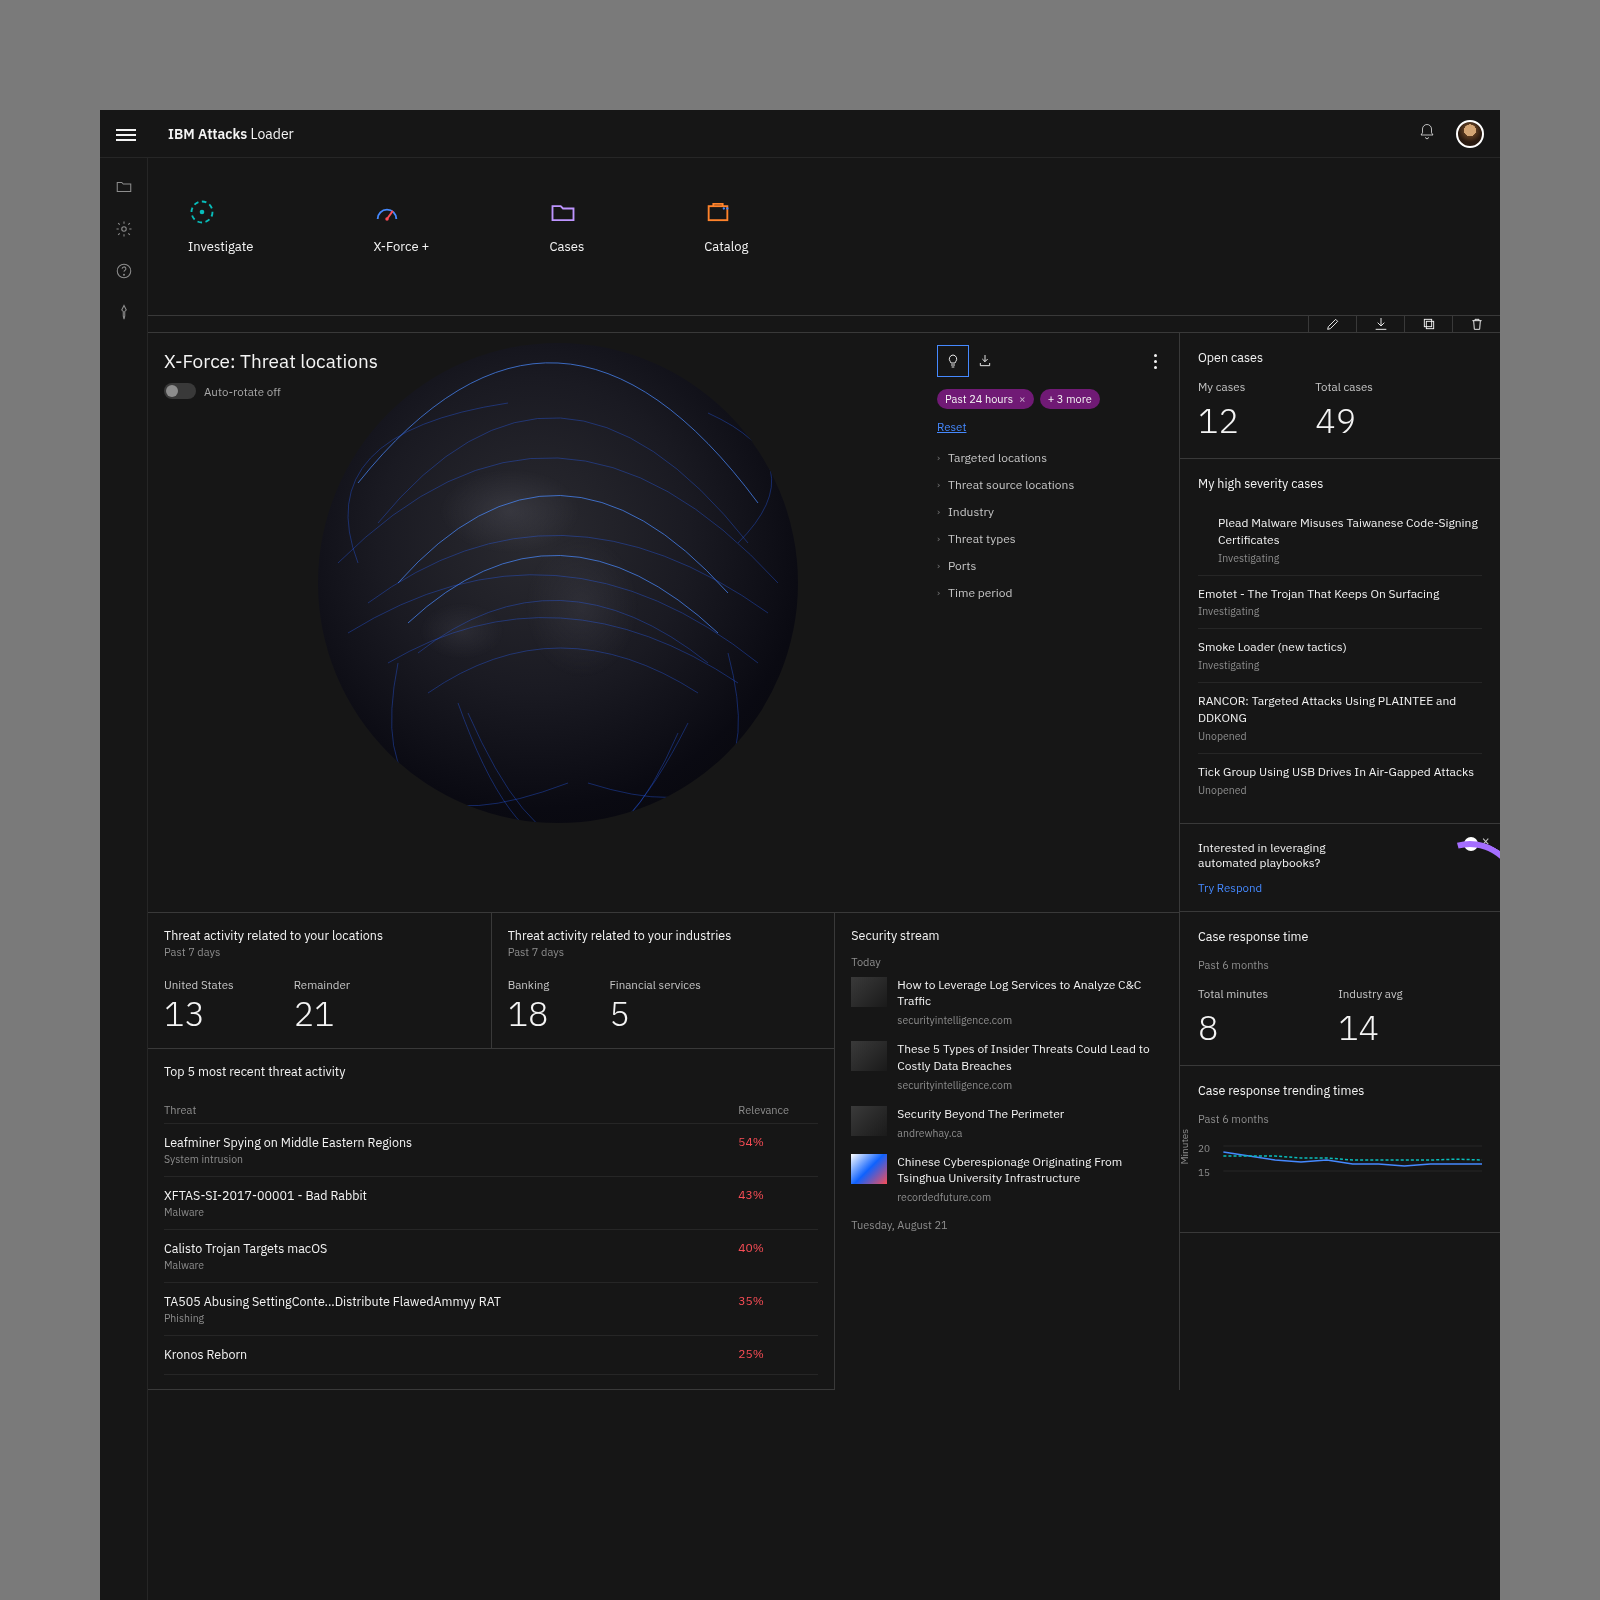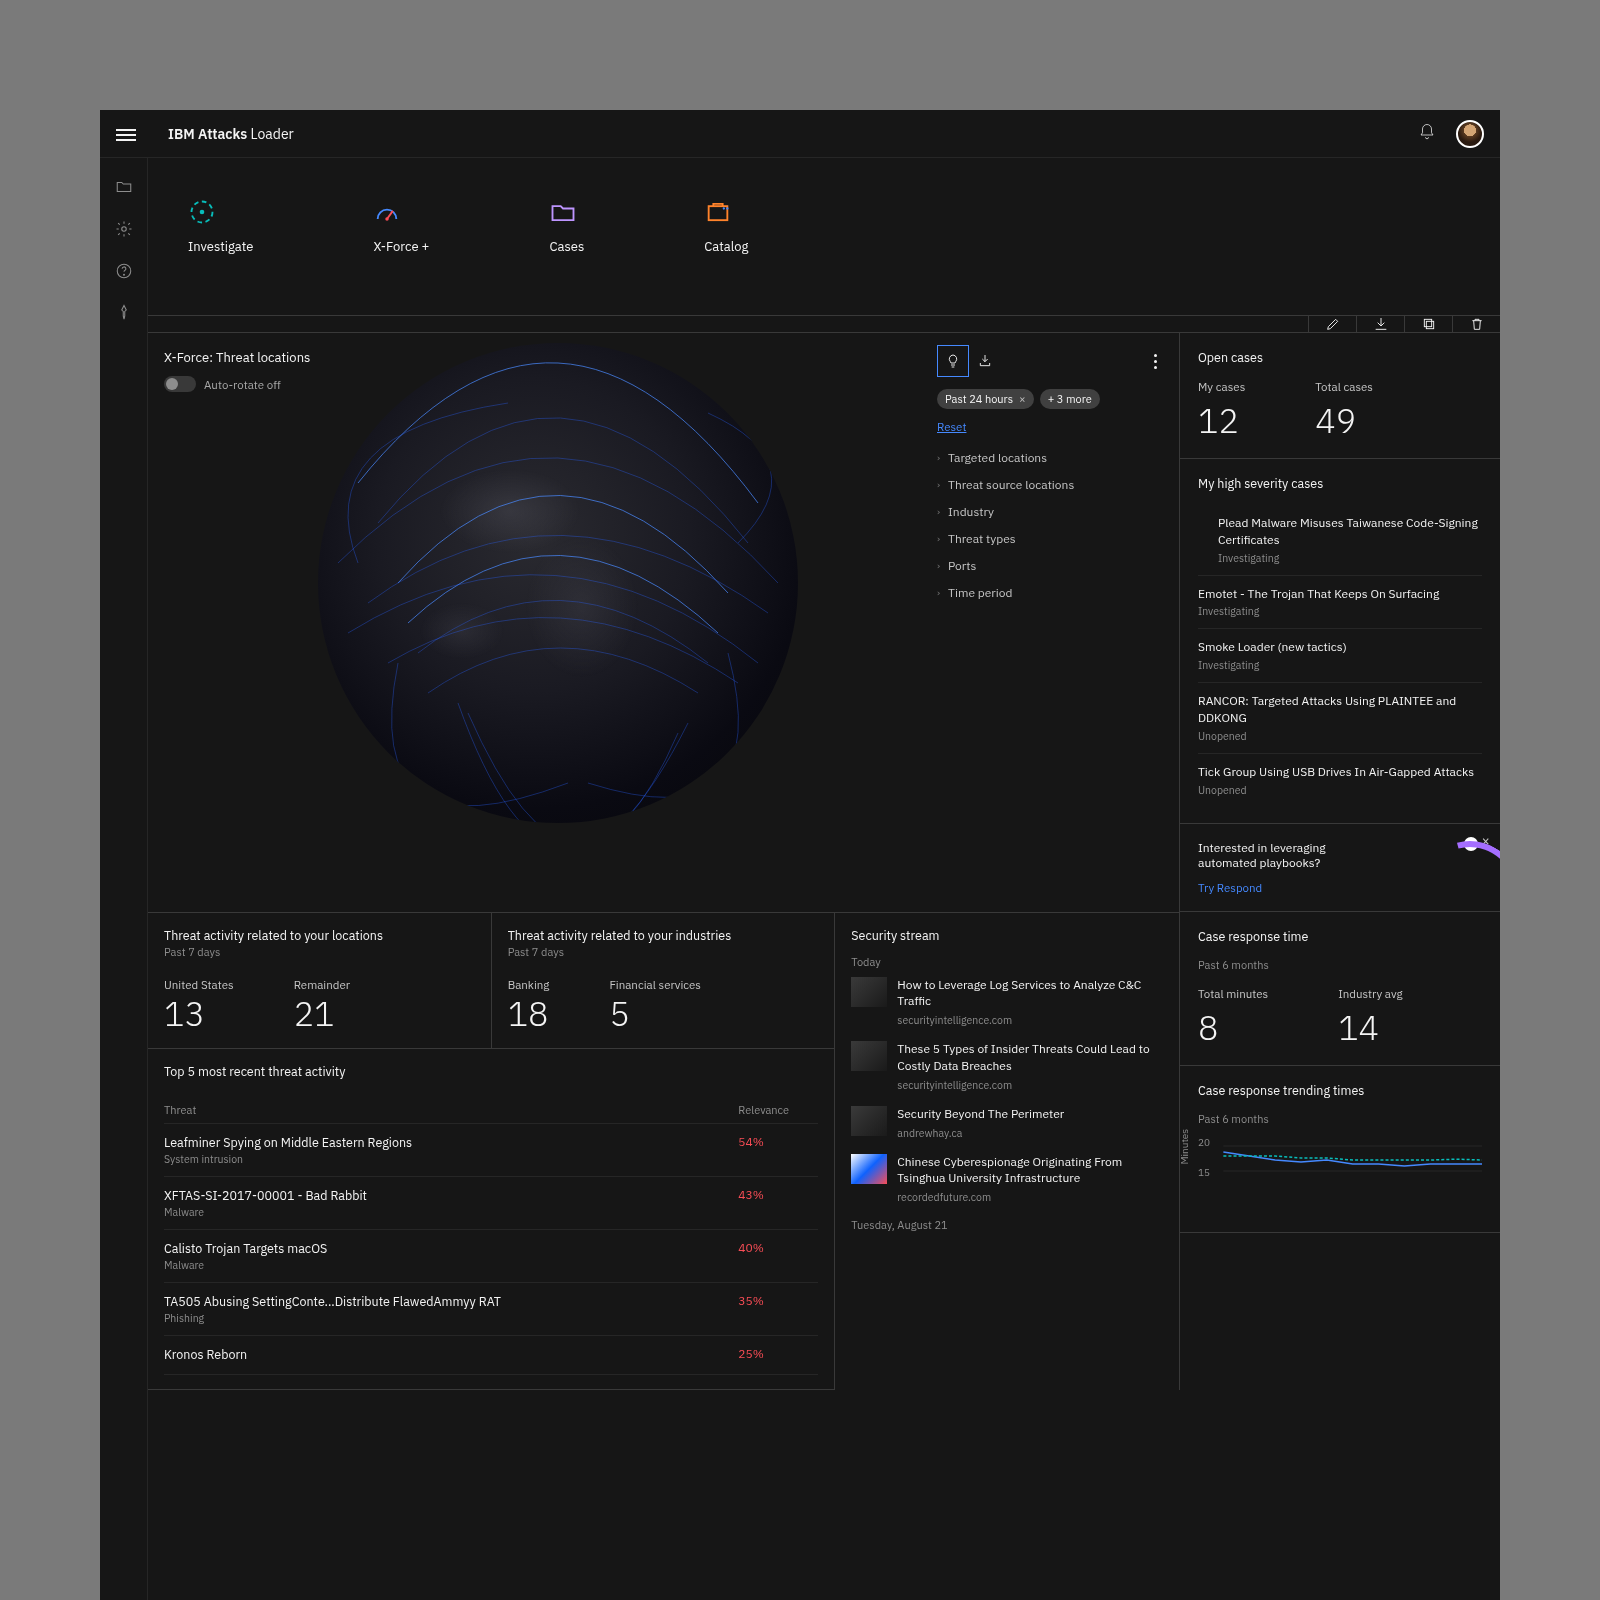--- a/index.html
+++ b/index.html
@@ -82,21 +82,21 @@
 
 .grid {
   display: grid;
   grid-template-columns: 1fr 320px;
 }
 .main-col { border-right: 1px solid #393939; }
 .side-col { }
 
 
 .globe-panel { position: relative; padding: 16px; height: 580px; border-bottom: 1px solid #393939; }
-.globe-title { font-size: 13px; margin-bottom: 10px; }
+.globe-title { font-size: 19px; margin-bottom: 10px; }
 .toggle-row { display: flex; align-items: center; gap: 8px; font-size: 11.5px; color: #a8a8a8; }
 .toggle { width: 32px; height: 16px; background: #393939; border-radius: 8px; position: relative; }
 .toggle::after { content: ''; position: absolute; width: 12px; height: 12px; background: #8d8d8d; border-radius: 50%; top: 2px; left: 2px; }
 
 .globe {
   position: absolute;
   left: 170px; top: 10px;
   width: 480px; height: 480px;
   border-radius: 50%;
   background: radial-gradient(circle at 45% 40%, #2a2a30 0%, #1a1a22 40%, #0a0a12 70%, #050508 100%);
@@ -120,21 +120,21 @@
   width: 230px;
 }
 .ov-icons { display: flex; gap: 0; margin-bottom: 12px; align-items: center; }
 .ov-icons .ibox { width: 32px; height: 32px; display:flex;align-items:center;justify-content:center; cursor:pointer; }
 .ov-icons .ibox.active { border: 1px solid #4589ff; }
 .ov-icons svg { width:16px; height:16px; fill:none; stroke:#f4f4f4; stroke-width:1.4; }
 .ov-icons .kebab { margin-left:auto; width:24px; height:32px; display:flex; flex-direction:column; gap:3px; align-items:center; justify-content:center; cursor:pointer; }
 .ov-icons .kebab span { width:3px; height:3px; background:#f4f4f4; border-radius:50%; }
 
 .chips { display:flex; gap:6px; flex-wrap:wrap; margin-bottom:6px; }
-.chip { background:#404040; border-radius:12px; padding:3px 8px; font-size:11px; display:flex; align-items:center; gap:6px; }
+.chip { background:#701a75; border-radius:12px; padding:3px 8px; font-size:11px; display:flex; align-items:center; gap:6px; }
 .chip .x { cursor:pointer; opacity:.7; }
 .reset { color:#4589ff; font-size:11.5px; text-decoration:underline; cursor:pointer; display:inline-block; margin:4px 0 10px; }
 .facet-list { display:flex; flex-direction:column; }
 .facet { display:flex; align-items:center; gap:8px; padding:6px 0; font-size:12px; color:#c6c6c6; cursor:pointer; }
 .facet .chev { color:#6f6f6f; font-size:10px; }
 
 
 .stats-row { display:flex; border-bottom:1px solid #393939; }
 .stat-card { flex:1; border-right:1px solid #393939; padding:14px 16px 18px; }
 .stat-card:last-child { border-right:none; }
@@ -564,21 +564,21 @@
                 <div class="side-k">Industry avg</div>
                 <div class="side-v">14</div>
               </div>
           </div>
         </div>
         <div class="side-card">
           <h3>Case response trending times</h3>
           <div class="stat-sub">Past 6 months</div>
           <div class="mini-chart">
             <span class="axis-title">Minutes</span>
-            <span class="ylab" style="top:0;">20</span>
+            <span class="ylab" style="top:6px;">20</span>
             <span class="ylab" style="top:30px;">15</span>
             <svg viewBox="0 0 280 80" preserveAspectRatio="none">
               <line x1="25" y1="10" x2="280" y2="10" stroke="#393939" stroke-width="0.5"></line>
               <line x1="25" y1="35" x2="280" y2="35" stroke="#393939" stroke-width="0.5"></line>
               <polyline id="trend-line-1" fill="none" stroke="#4589ff" stroke-width="1.5" points="25,16 50.5,20 76,24 101.5,26 127,24 152.5,28 178,28 203.5,30 229,28 254.5,28 280,28"></polyline>
               <polyline id="trend-line-2" fill="none" stroke="#08bdba" stroke-width="1.5" stroke-dasharray="3 2" points="25,20 50.5,20 76,20 101.5,22 127,22 152.5,24 178,24 203.5,24 229,24 254.5,23.200000000000003 280,24"></polyline>
             </svg>
           </div>
         </div>
       </div>

